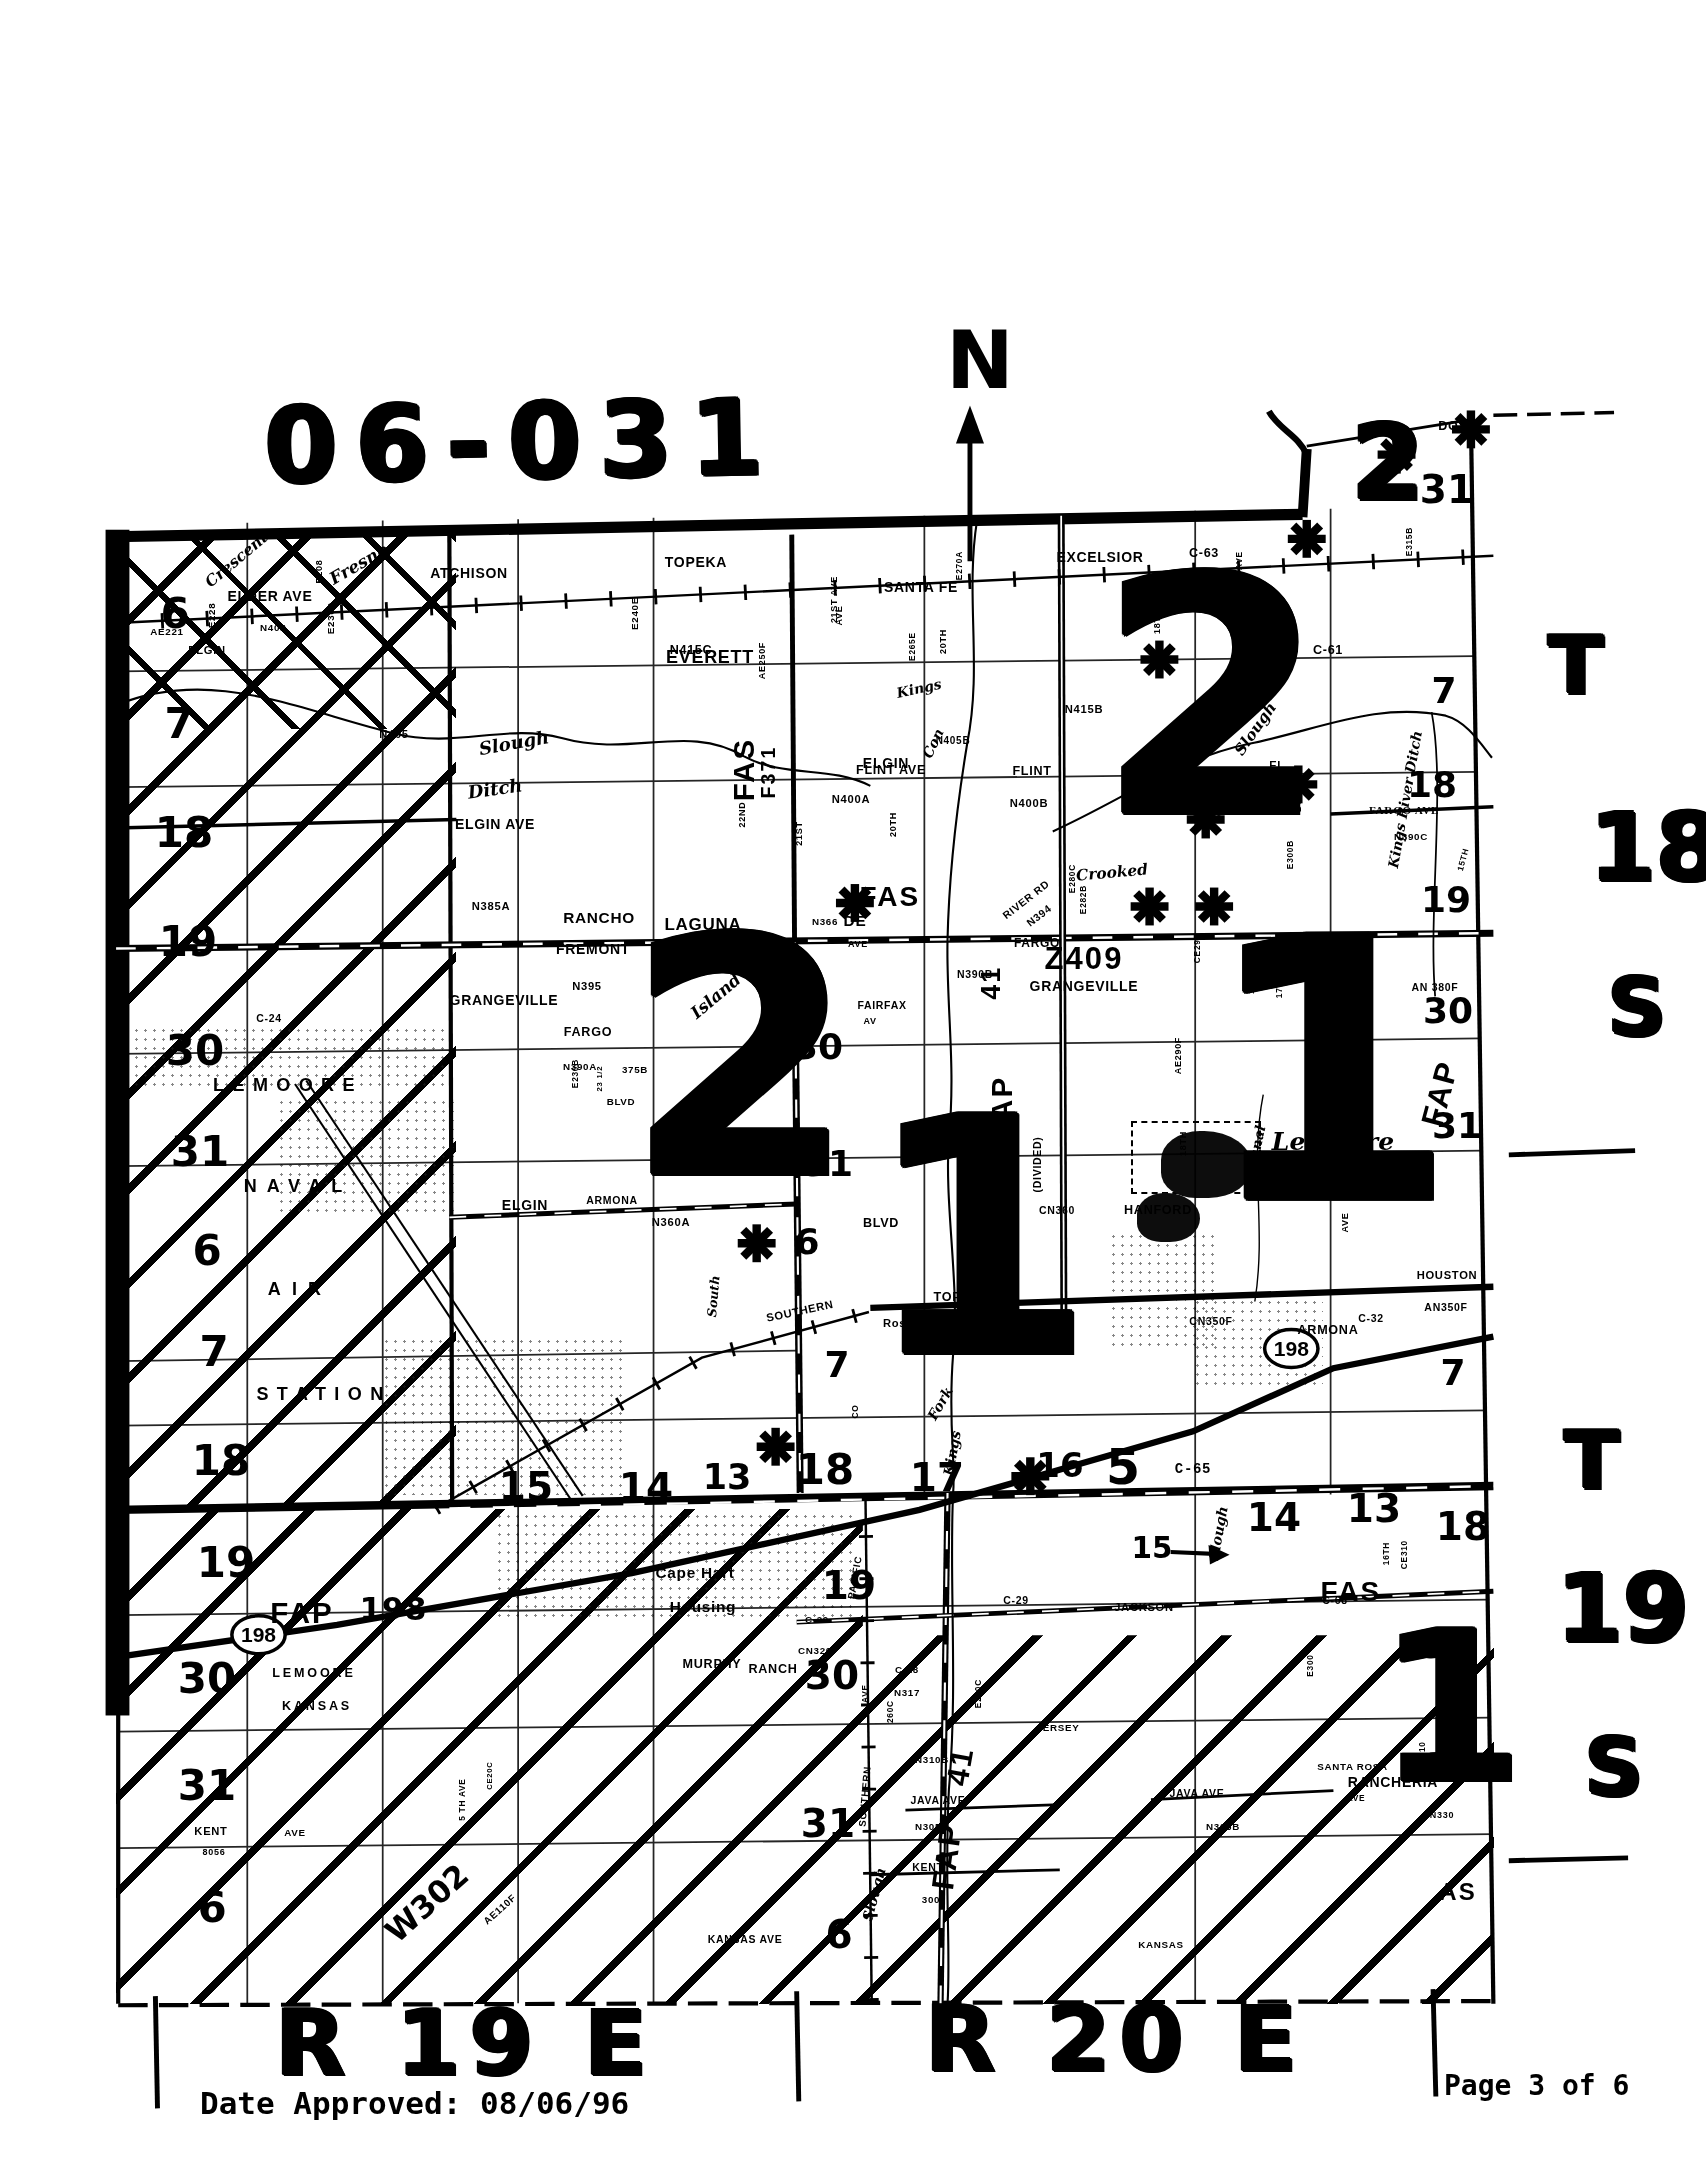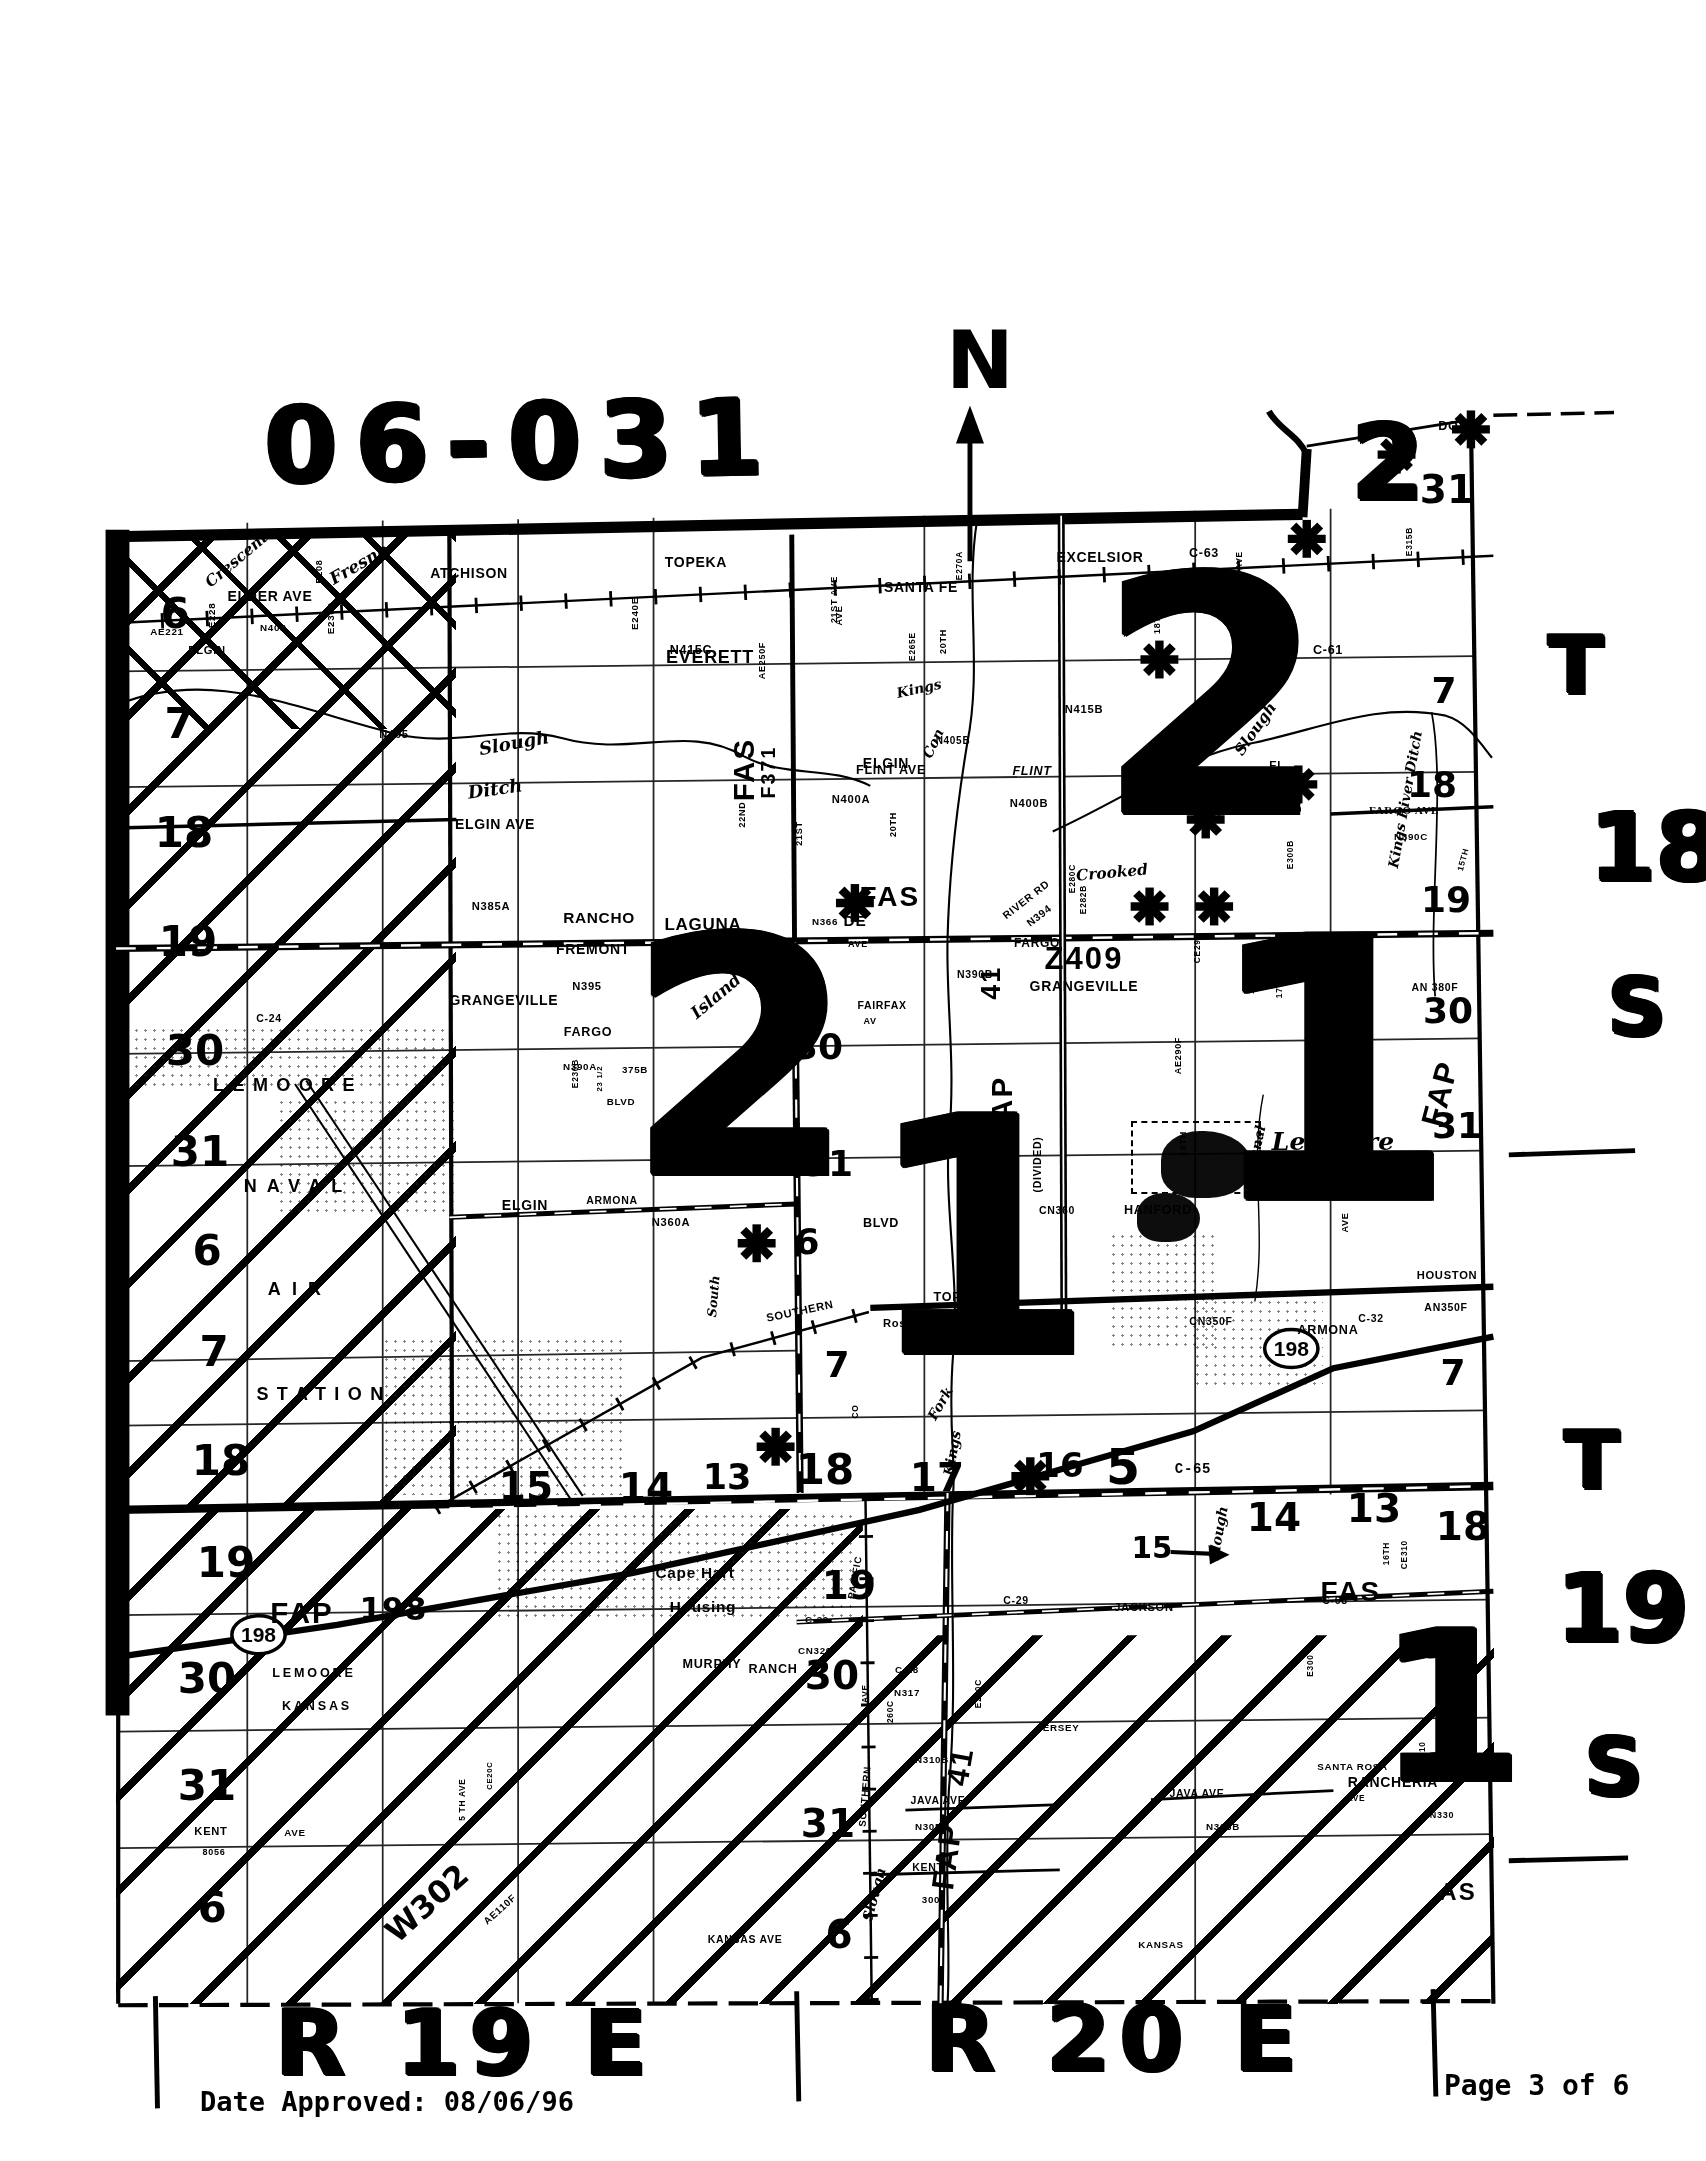--- a/index.html
+++ b/index.html
@@ -266,21 +266,21 @@
       <div class="lbl p" style="left: 167px; top: 632px; font-size: 9.8px; transform: translate(-50%, -55%) rotate(0deg);">AE221</div>
       <div class="lbl p" style="left: 207px; top: 651px; font-size: 11.2px; transform: translate(-50%, -55%) rotate(0deg);">ELGIN</div>
       <div class="lbl p" style="left: 274px; top: 628px; font-size: 9.8px; transform: translate(-50%, -55%) rotate(0deg);">N40A</div>
       <div class="lbl p" style="left: 394px; top: 735px; font-size: 11.2px; transform: translate(-50%, -55%) rotate(0deg);">N405</div>
       <div class="lbl p" style="left: 691px; top: 651px; font-size: 12.6px; transform: translate(-50%, -55%) rotate(0deg);">N415C</div>
       <div class="lbl p" style="left: 1084px; top: 710px; font-size: 11.2px; transform: translate(-50%, -55%) rotate(0deg);">N415B</div>
       <div class="lbl p" style="left: 886px; top: 764px; font-size: 14px; transform: translate(-50%, -55%) rotate(0deg);">ELGIN</div>
       <div class="lbl p" style="left: 495px; top: 825px; font-size: 14px; transform: translate(-50%, -55%) rotate(0deg);">ELGIN AVE</div>
       <div class="lbl p" style="left: 953px; top: 735px; font-size: 10px; transform: translate(-50%, -55%) rotate(0deg); margin-top: 6px;">N405B</div>
       <div class="lbl p" style="left: 891px; top: 771px; font-size: 12.6px; transform: translate(-50%, -55%) rotate(0deg);">FLINT AVE</div>
-      <div class="lbl p" style="left: 1032px; top: 772px; font-size: 12.6px; transform: translate(-50%, -55%) rotate(0deg); font-style: italic;">FLINT</div>
+      <div class="lbl p" style="left: 1032px; top: 772px; font-size: 12.6px; transform: translate(-50%, -55%) rotate(0deg);">FLINT</div>
       <div class="lbl p" style="left: 1161px; top: 780px; font-size: 12.6px; transform: translate(-50%, -55%) rotate(0deg);">AVE FLINT</div>
       <div class="lbl p" style="left: 1277px; top: 766px; font-size: 11.2px; transform: translate(-50%, -55%) rotate(0deg);">EL</div>
       <div class="lbl p" style="left: 851px; top: 800px; font-size: 11.2px; transform: translate(-50%, -55%) rotate(0deg);">N400A</div>
       <div class="lbl p" style="left: 1029px; top: 804px; font-size: 11.2px; transform: translate(-50%, -55%) rotate(0deg);">N400B</div>
       <div class="lbl p" style="left: 1207px; top: 813px; font-size: 11.2px; transform: translate(-50%, -55%) rotate(0deg);">CN40</div>
       <div class="lbl p" style="left: 491px; top: 907px; font-size: 11.2px; transform: translate(-50%, -55%) rotate(0deg);">N385A</div>
       <div class="lbl p" style="left: 599px; top: 918px; font-size: 15.4px; transform: translate(-50%, -55%) rotate(0deg);">RANCHO</div>
       <div class="lbl p" style="left: 593px; top: 950px; font-size: 14px; transform: translate(-50%, -55%) rotate(0deg);">FREMONT</div>
       <div class="lbl p" style="left: 587px; top: 987px; font-size: 11.2px; transform: translate(-50%, -55%) rotate(0deg);">N395</div>
       <div class="lbl p" style="left: 790px; top: 977px; font-size: 10.5px; transform: translate(-50%, -55%) rotate(0deg);">CN395</div>
@@ -426,20 +426,20 @@
       <div class="lbl c" style="left: 1256px; top: 1148px; font-size: 14px; transform: translate(-50%, -55%) rotate(-78deg);">Canal</div>
       <div class="lbl c" style="left: 1405px; top: 800px; font-size: 14px; transform: translate(-50%, -55%) rotate(-80deg);">Kings River Ditch</div>
       <div class="lbl c" style="left: 952px; top: 1454px; font-size: 14px; transform: translate(-50%, -55%) rotate(-80deg);">Kings</div>
       <div class="lbl c" style="left: 1218px; top: 1534px; font-size: 14px; transform: translate(-50%, -55%) rotate(-80deg);">Slough</div>
       <div class="lbl c" style="left: 874px; top: 1895px; font-size: 14px; transform: translate(-50%, -55%) rotate(-75deg);">Slough</div>
     </div>
 
   <div class="lbl h fat" style="left:523px;top:448px;font-size:105px;letter-spacing:18px;transform:translate(-50%,-55%) rotate(-1deg);">06-031</div>
   <div class="lbl h" style="left:980px;top:365px;font-size:81px;transform:translate(-50%,-55%);">N</div>
 
-  <div class="lbl m" style="left:200px;top:2088px;font-size:27px;transform:none;">
+  <div class="lbl m" style="left:200px;top:2088px;font-size:31px;transform:none;">
     <span>Date Approved:</span>
     <span>08/06/96</span>
   </div>
   <div class="lbl m" style="left:1444px;top:2072px;font-size:28px;transform:none;">Page 3 of 6</div>
 
 </div>
 
 
 </body></html>

